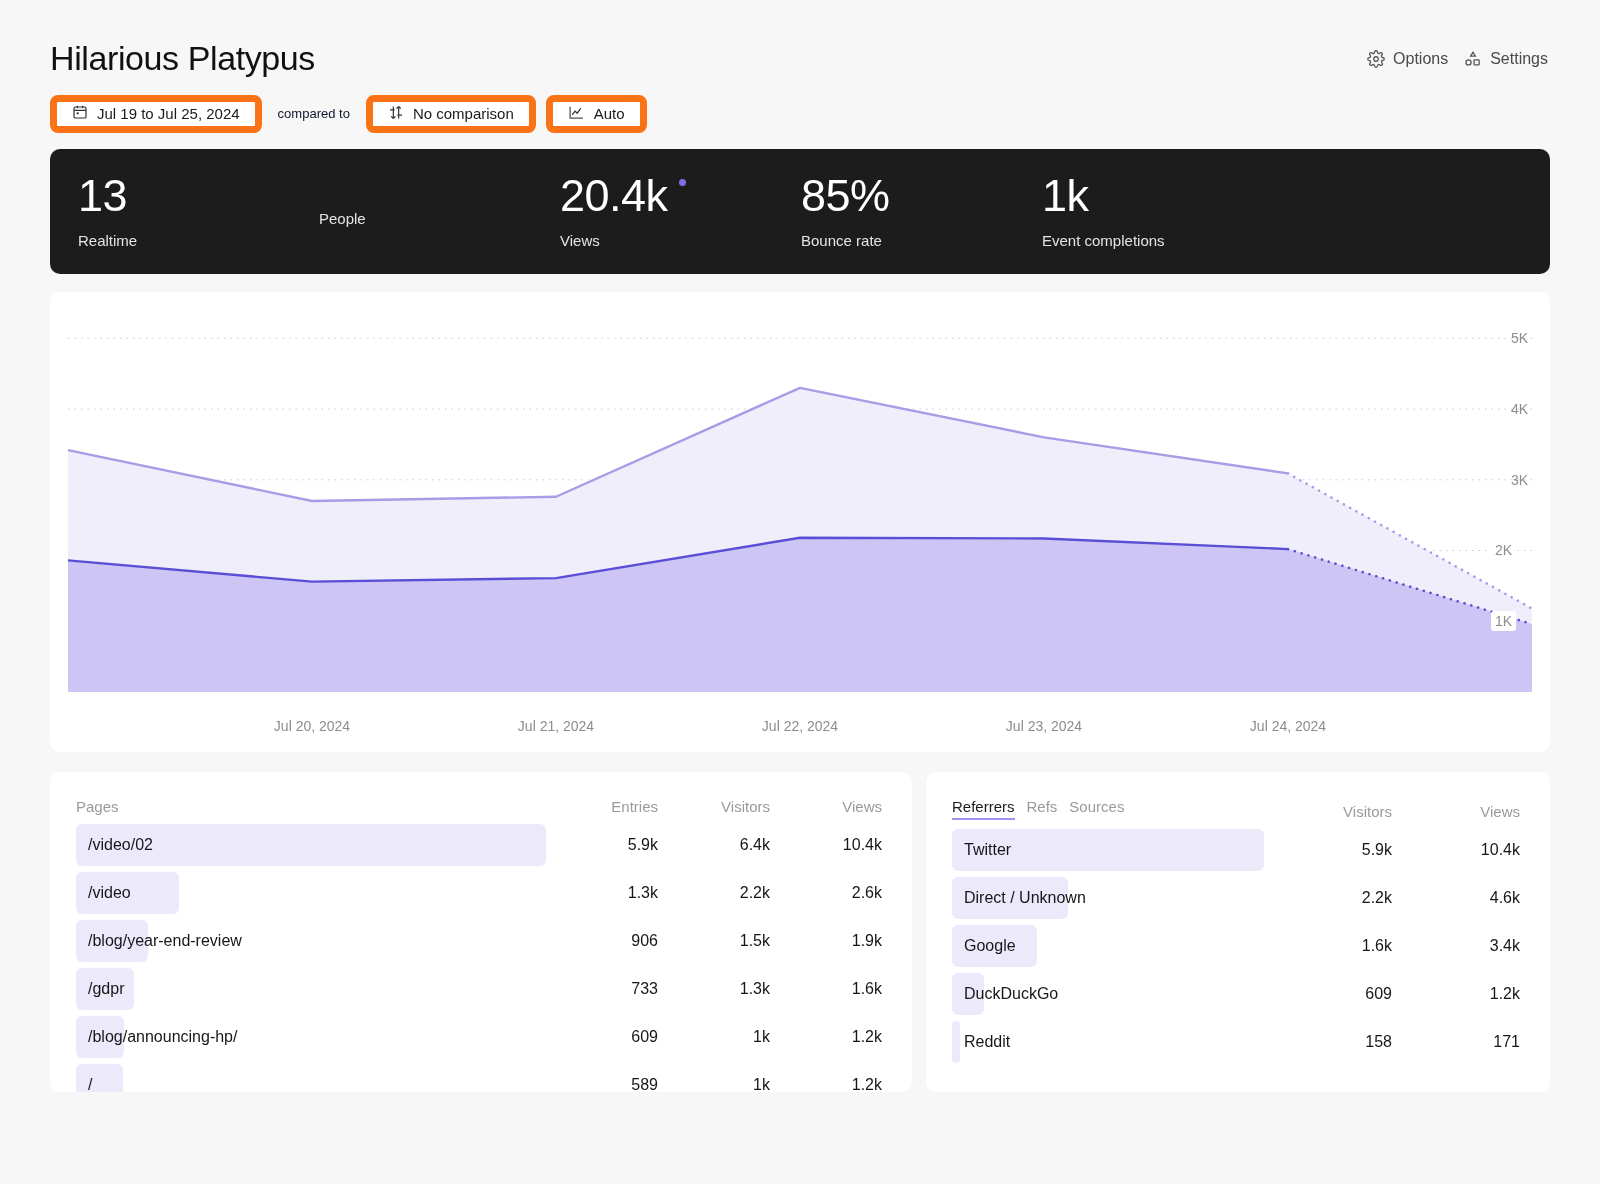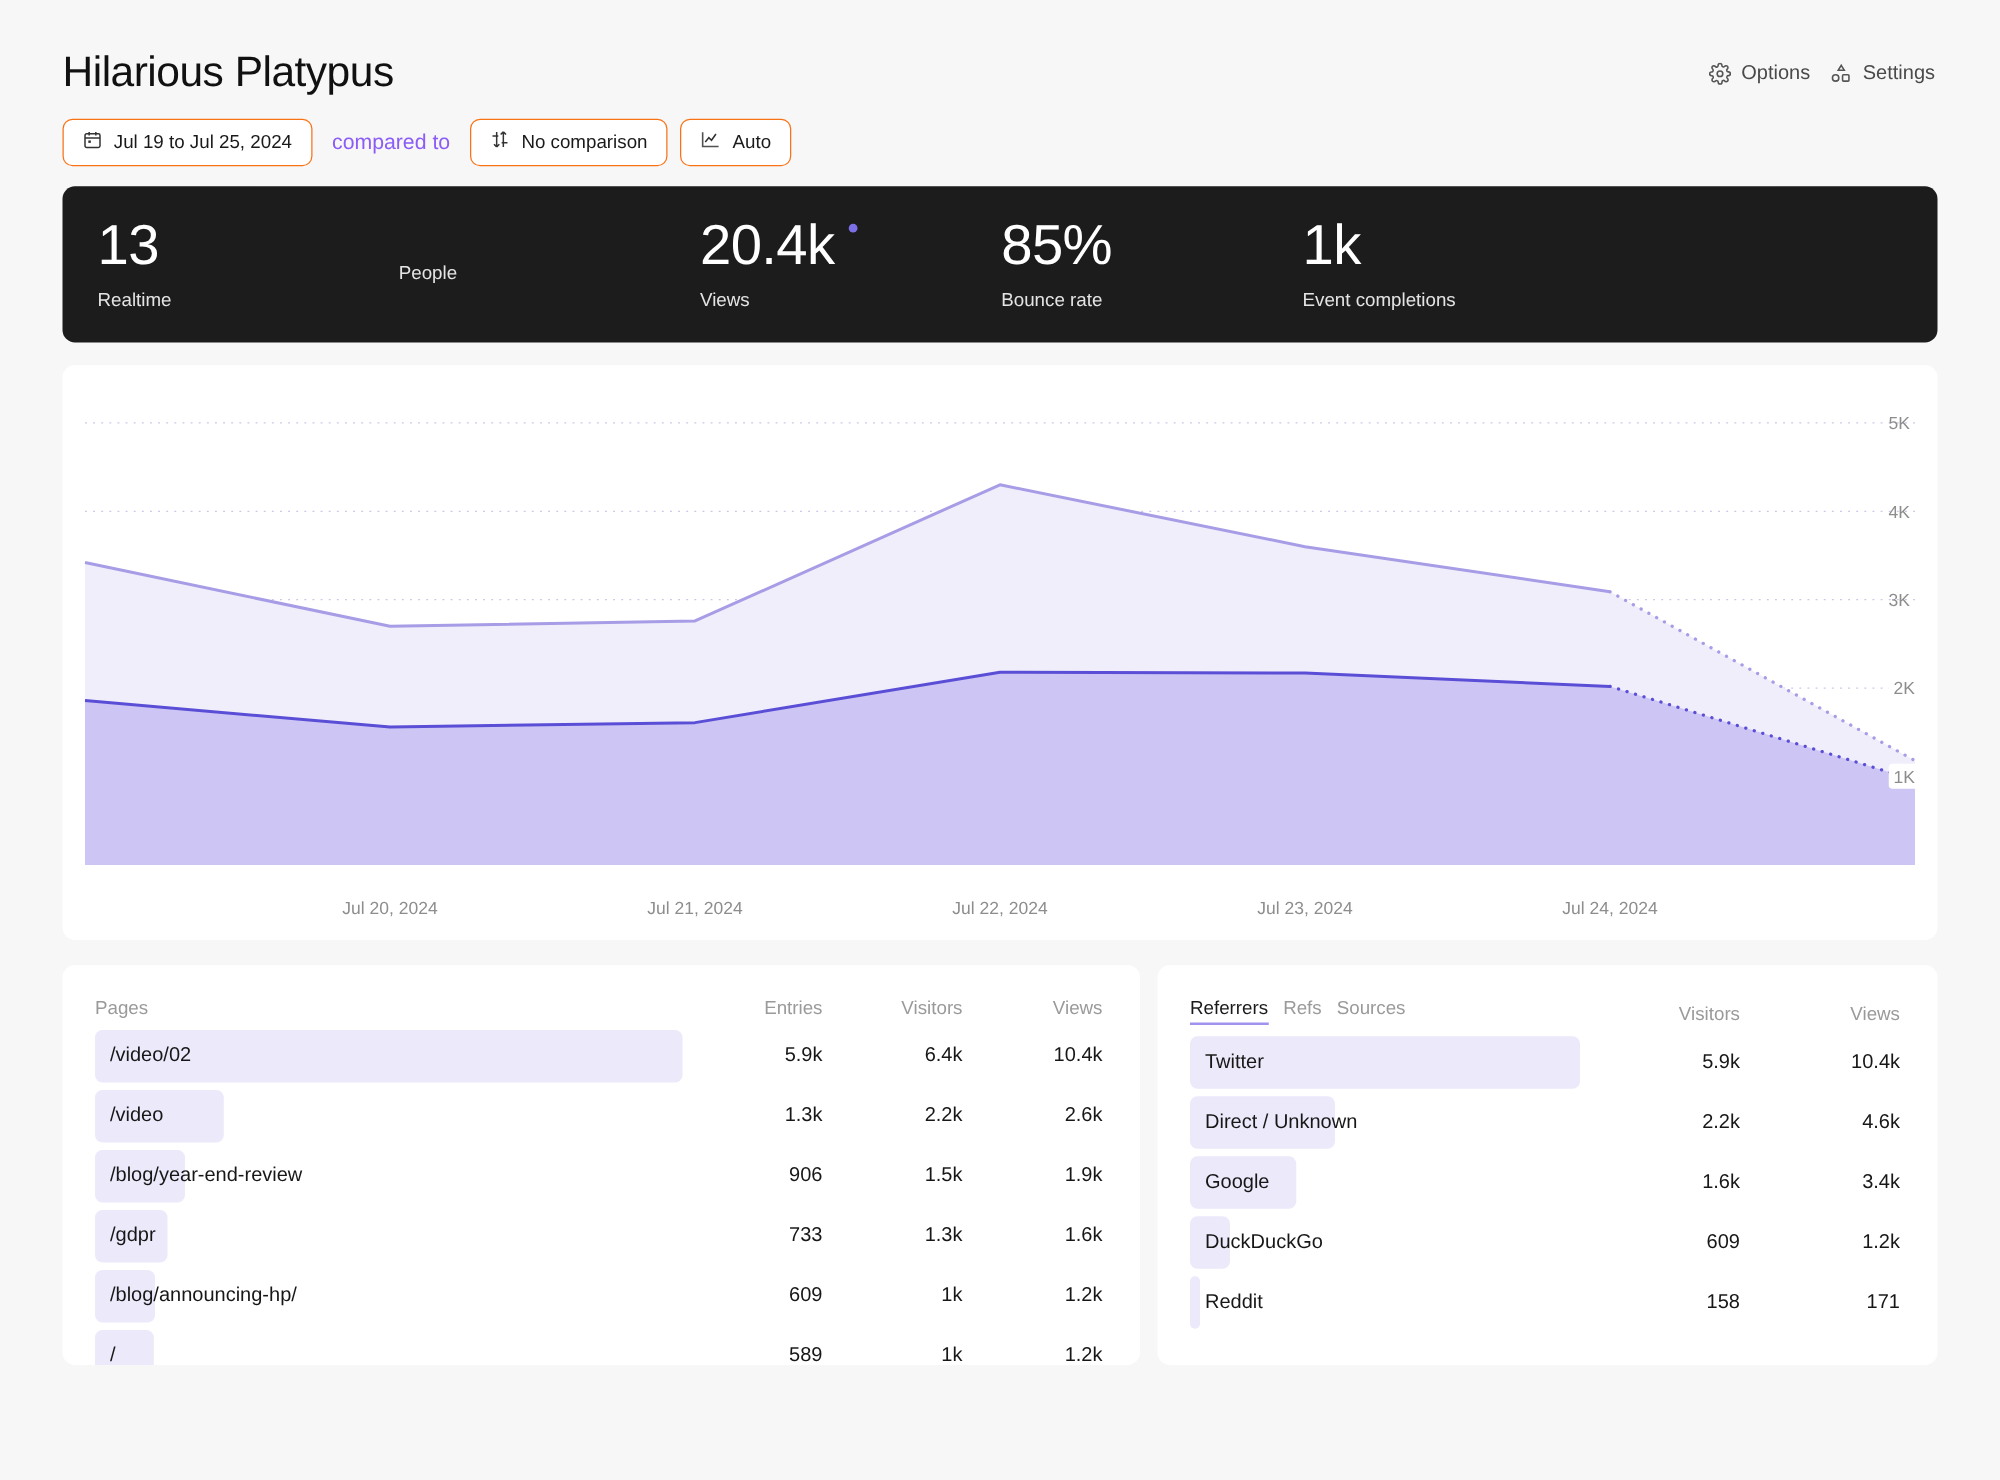--- a/index.html
+++ b/index.html
@@ -28,24 +28,24 @@
   .header-link svg { display: block; }
 
   
   .toolbar {
     display: flex; align-items: center; gap: 10px;
     padding: 16px 0 0 50px;
   }
   .tb-btn {
     display: inline-flex; align-items: center; gap: 9px;
     height: 38px; padding: 0 15px;
-    background: #fff; border: 1px solid #f97316; border-radius: 8px;
+    background: #fff; border: 7px solid #f97316; border-radius: 8px;
     font-size: 15px; color: #1a1a1a; cursor: pointer; white-space: nowrap;
   }
-  .tb-label { font-size: 17px; color: #8b5cf6; padding: 0 6px; }
+  .tb-label { font-size: 13px; color: #0f172a; padding: 0 6px; }
 
   
   .stats-bar {
     margin: 16px 50px 0 50px;
     background: #1c1c1c; border-radius: 10px;
     height: 125px;
     display: flex; align-items: center;
     padding: 0 0 0 28px;
   }
   .stat { width: 241px; }
@@ -65,21 +65,21 @@
     background: #fff; border-radius: 10px;
     height: 460px; position: relative; overflow: hidden;
   }
   .chart-svg { position: absolute; left: 0; top: 0; }
   .y-labels { position: absolute; right: 10px; top: 0; width: 46px; height: 410px; }
   .y-tick {
     position: absolute; right: 12px;
     font-size: 14px; color: #8d8d8d; transform: translateY(-50%);
   }
   .y-tick.boxed {
-    background: #fff; padding: 2px 4px; border-radius: 3px; right: 4px;
+    background: #fff; padding: 2px 4px; border-radius: 3px; right: 24px;
   }
   .x-labels {
     position: absolute; left: 0; bottom: 12px; width: 100%; height: 22px;
   }
   .x-tick {
     position: absolute; font-size: 14px; color: #8d8d8d;
     transform: translateX(-50%);
   }
 
   

